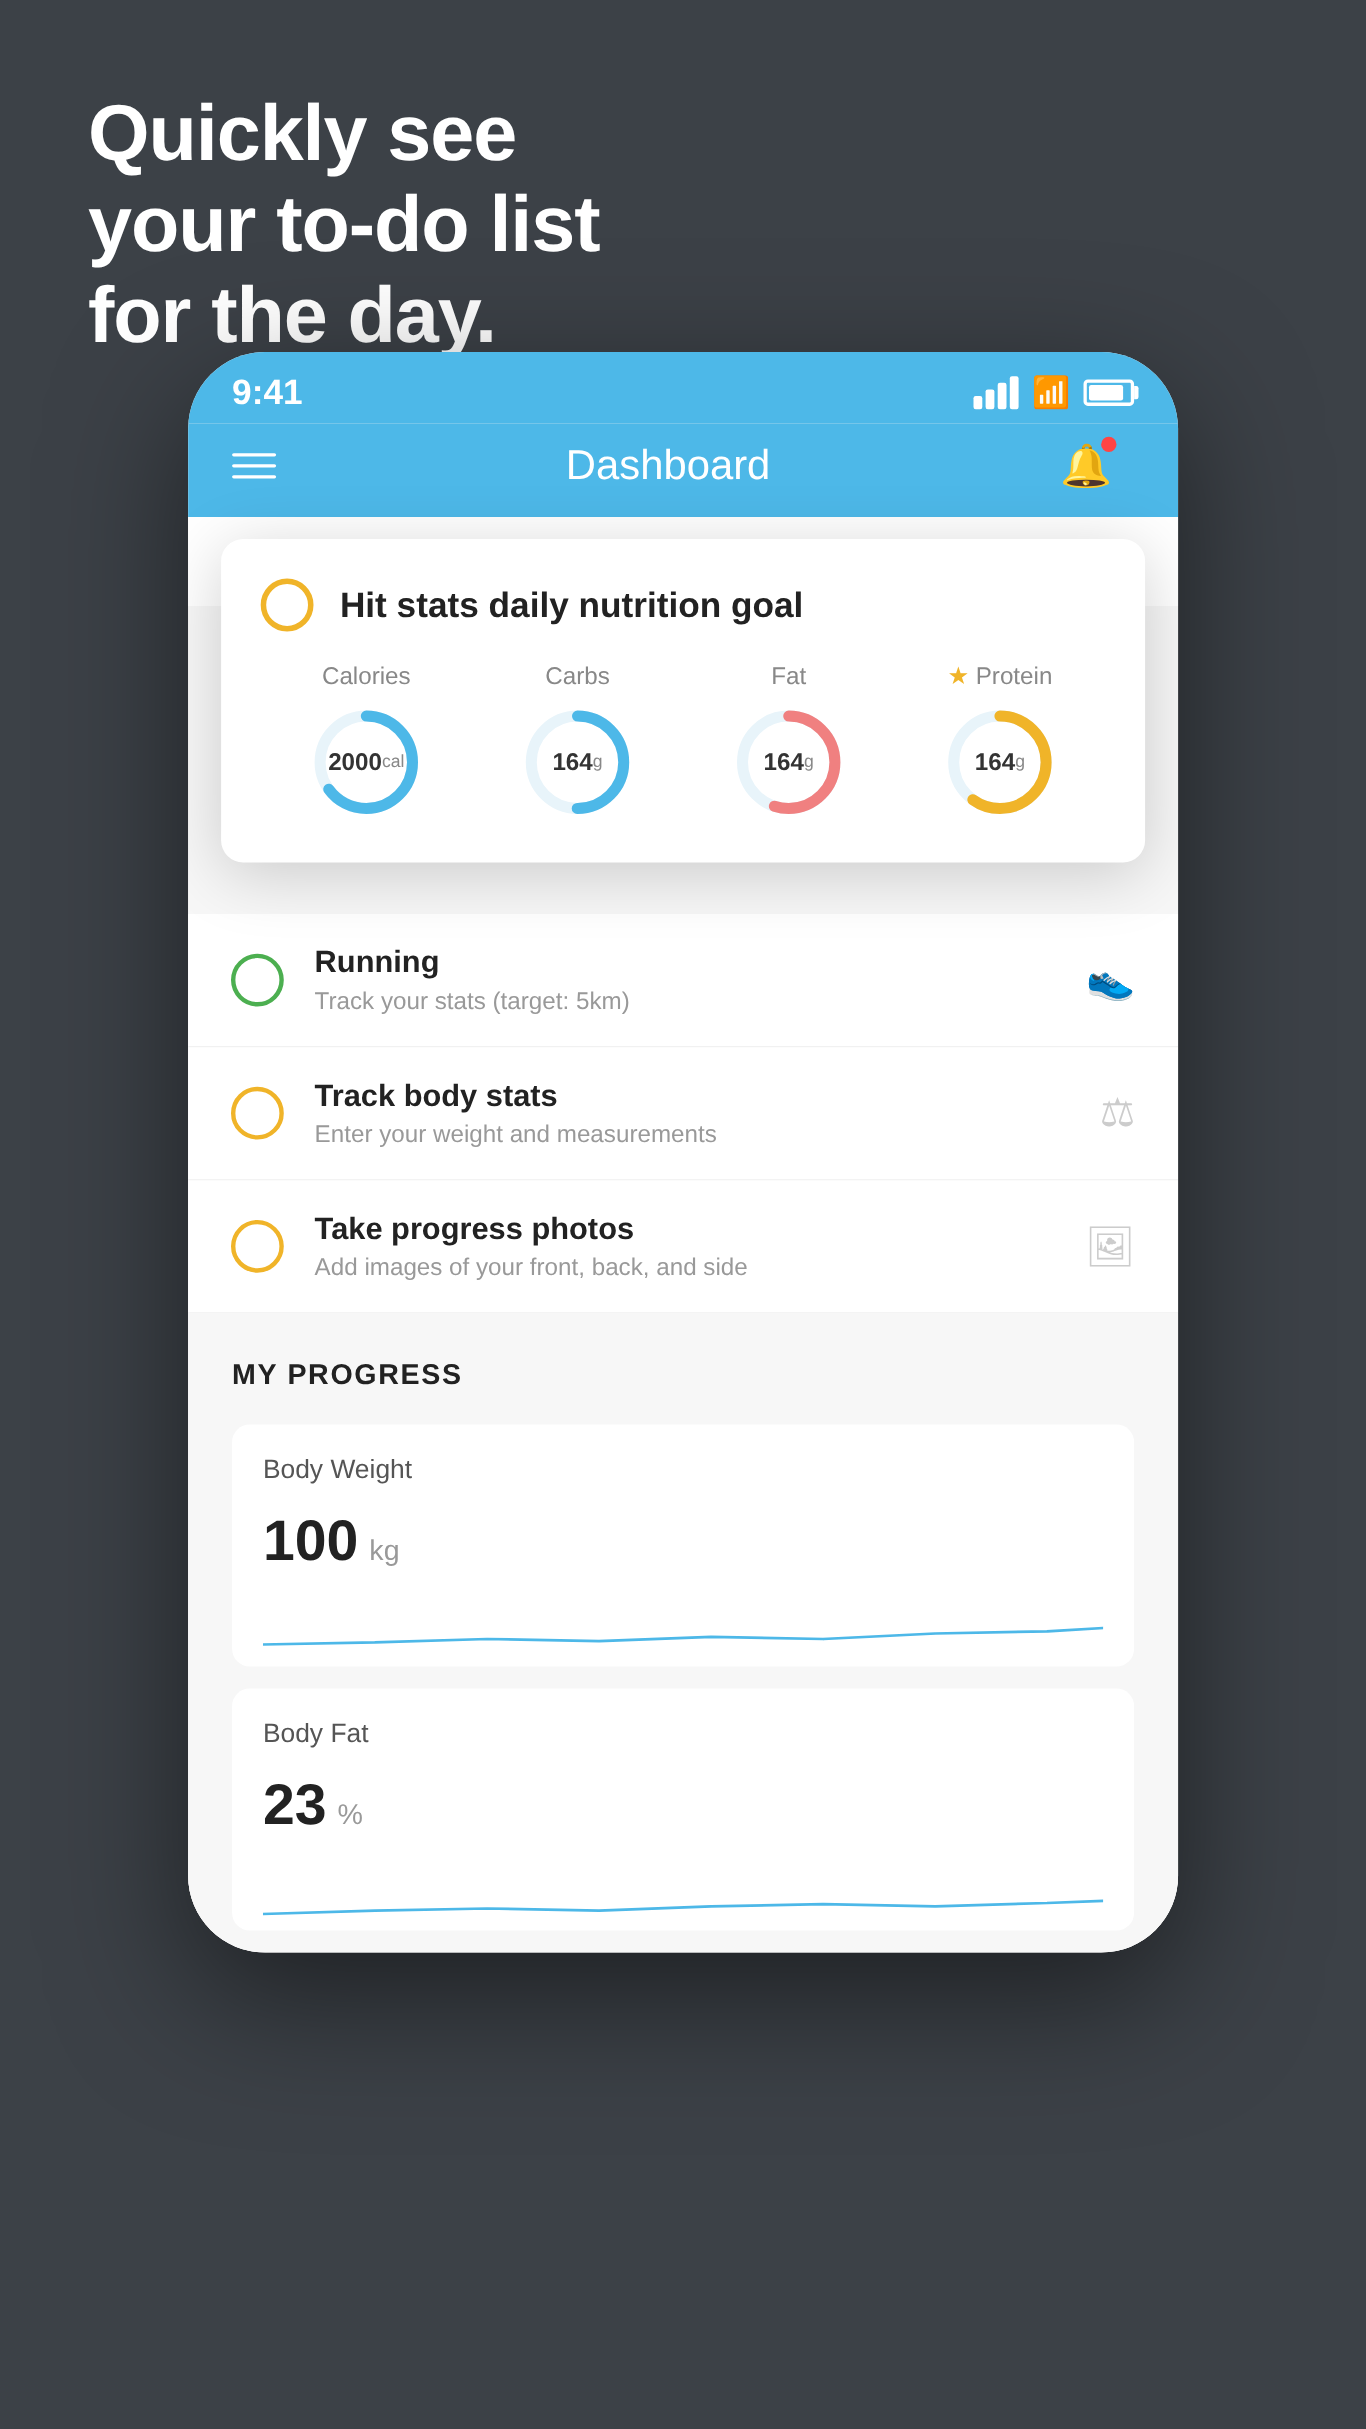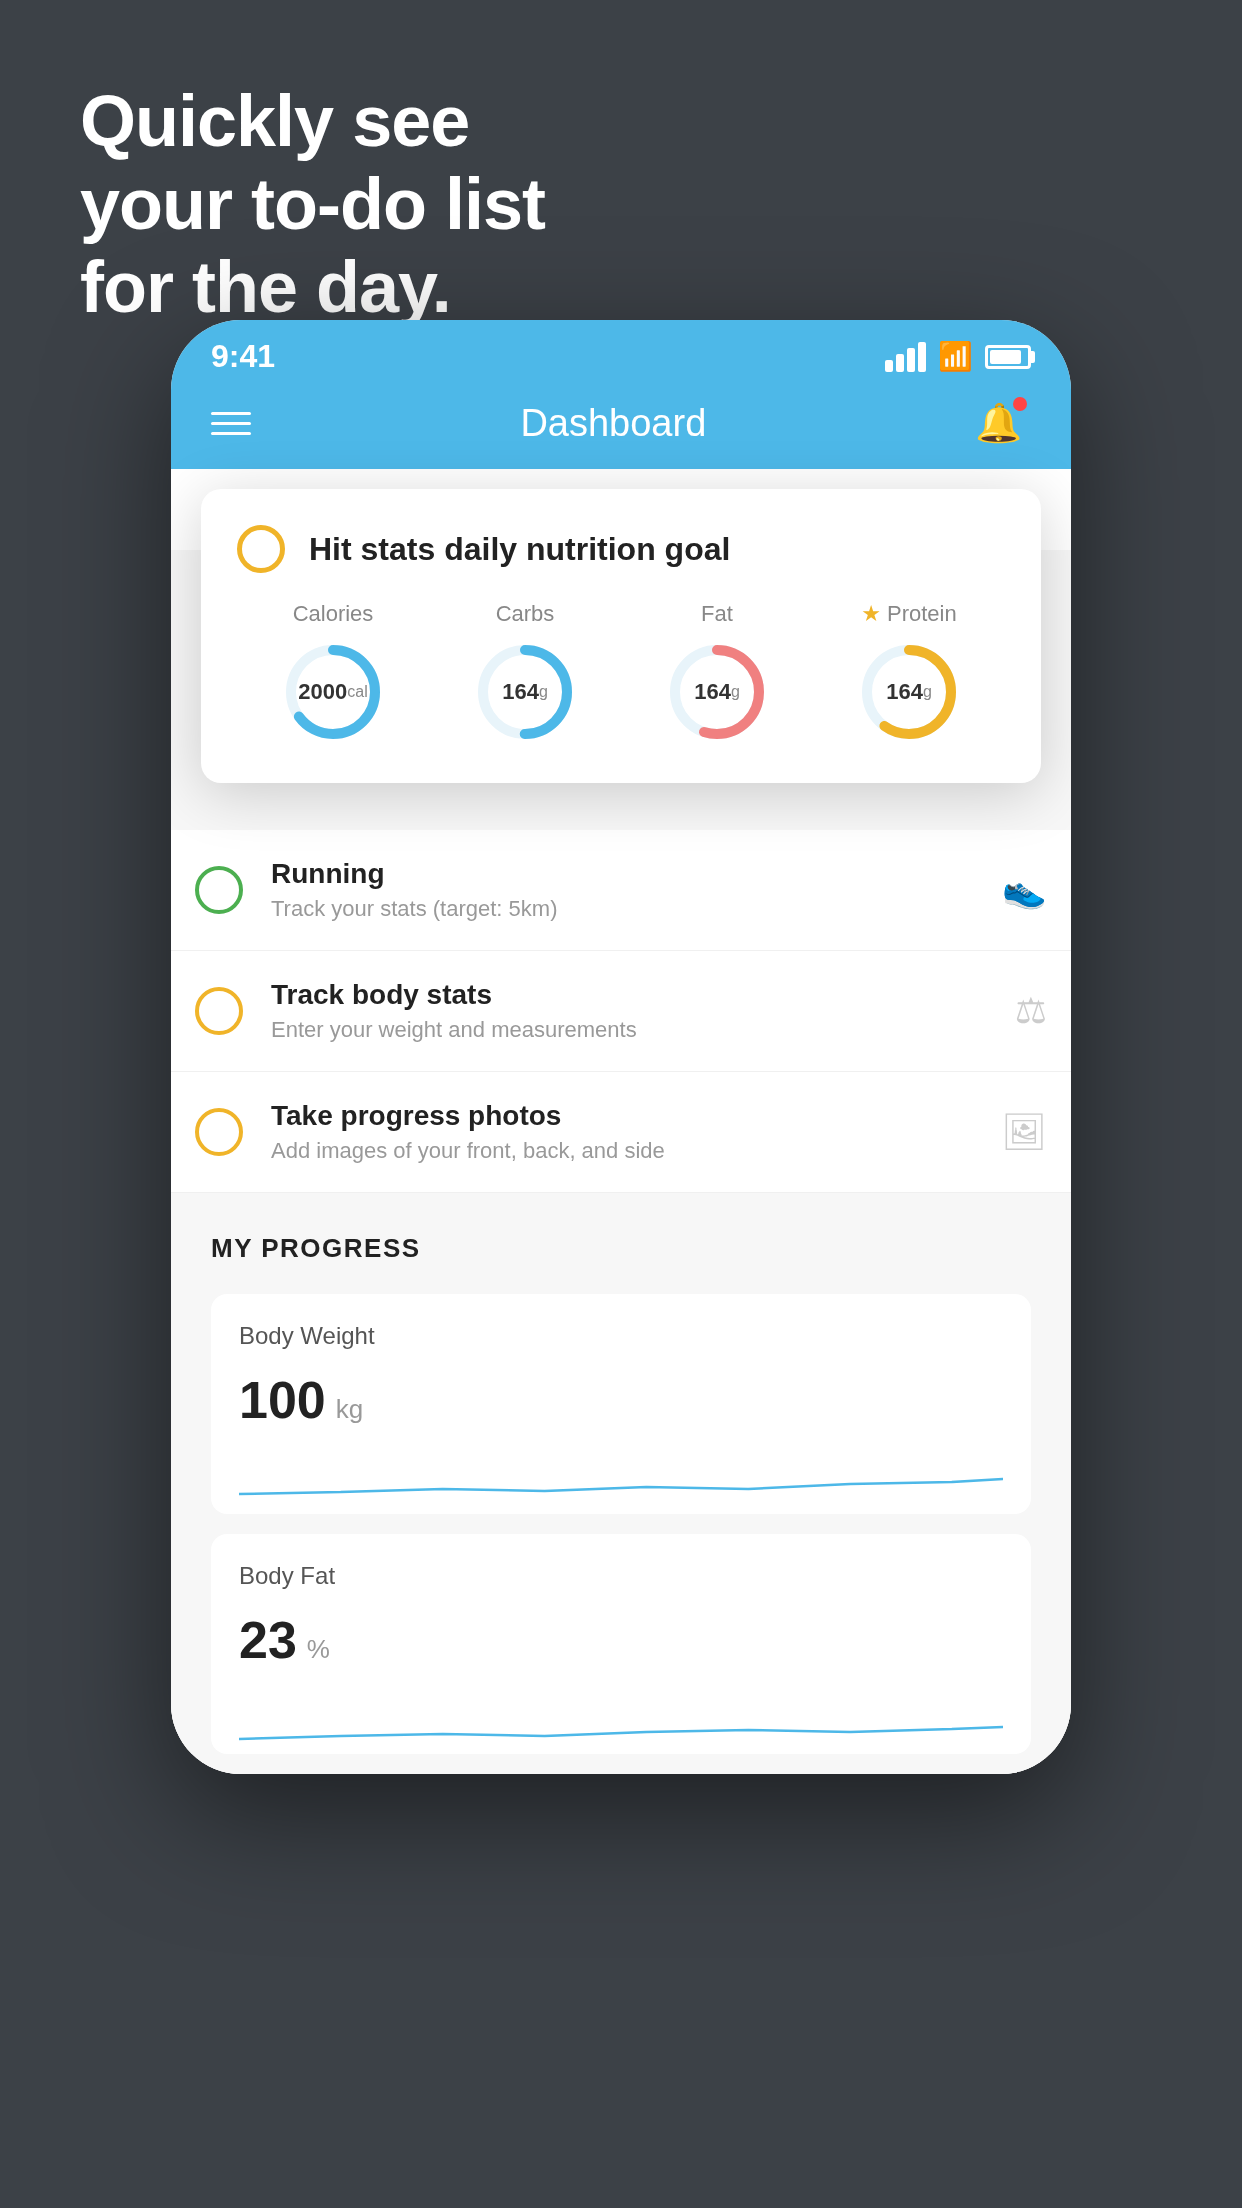--- a/index.html
+++ b/index.html
@@ -104,21 +104,21 @@
     .battery-fill {
       height: 100%;
       width: 85%;
       background: #fff;
       border-radius: 2px;
     }
 
     
     .app-header {
       background: #4db8e8;
-      padding: 16px 48px 24px 40px;
+      padding: 16px 60px 24px 40px;
       display: flex;
       justify-content: space-between;
       align-items: center;
     }
     .hamburger-icon {
       display: flex;
       flex-direction: column;
       gap: 7px;
       cursor: pointer;
     }
@@ -251,21 +251,21 @@
     }
 
     
     .todo-list {
       background: #fff;
       margin-top: 280px;
     }
     .todo-item {
       display: flex;
       align-items: center;
-      padding: 28px 24px;
+      padding: 28px 39px;
       border-bottom: 1px solid #f0f0f0;
       gap: 28px;
     }
     .todo-circle {
       width: 48px;
       height: 48px;
       border-radius: 50%;
       border: 4px solid #f0b429;
       flex-shrink: 0;
     }

